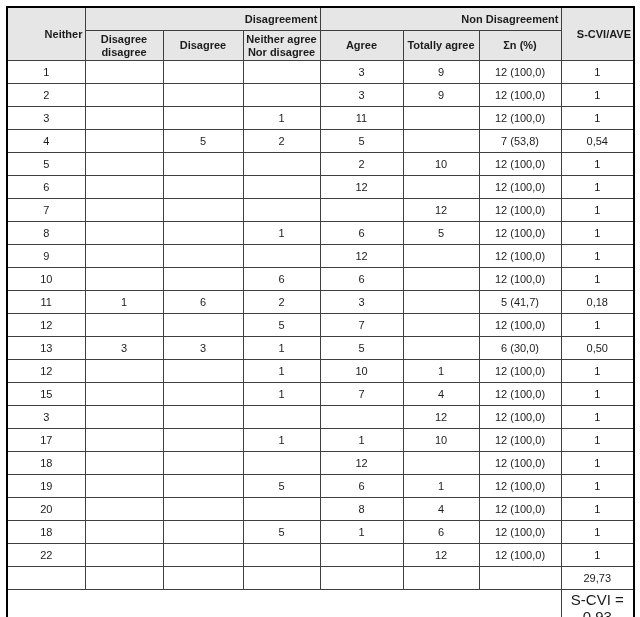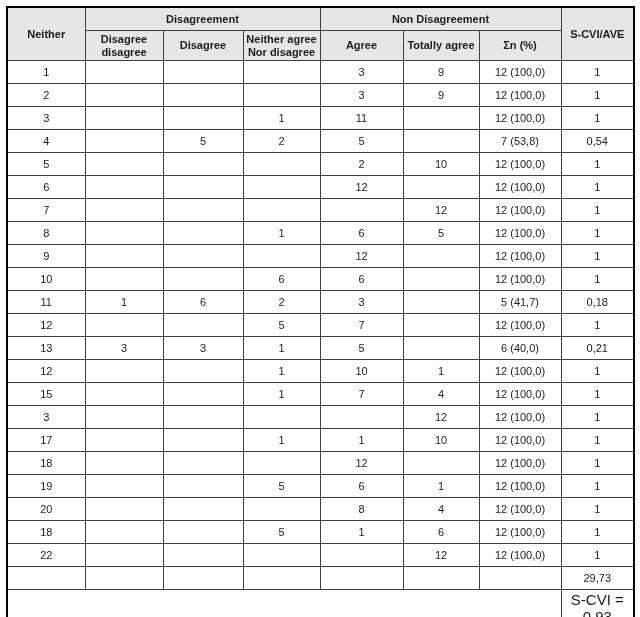--- a/index.html
+++ b/index.html
@@ -30,21 +30,21 @@
     padding: 1px 2px;
     color: #1c1c1c;
     font-size: 11px;
     overflow: hidden;
   }
   thead th {
     background: #e6e6e6;
     font-weight: bold;
     color: #161616;
   }
-  thead tr.group-row th { height: 20px; }
+  thead tr.group-row th { height: 20px; text-align: right; }
   thead tr.sub-row th { height: 27px; white-space: pre-line; line-height: 1.15; }
   tbody td, tfoot td { height: 20px; background: #ffffff; }
   tfoot td.scvi-total-cell { font-size: 15px; }
 </style>
 </head>
 <body>
 
 <div class="page">
   <table class="validity">
     <colgroup>
@@ -195,22 +195,22 @@
           <td>12 (100,0)</td>
           <td>1</td>
         </tr>
         <tr>
           <td>13</td>
           <td>3</td>
           <td>3</td>
           <td>1</td>
           <td>5</td>
           <td></td>
-          <td>6 (40,0)</td>
-          <td>0,21</td>
+          <td>6 (30,0)</td>
+          <td>0,50</td>
         </tr>
         <tr>
           <td>12</td>
           <td></td>
           <td></td>
           <td>1</td>
           <td>10</td>
           <td>1</td>
           <td>12 (100,0)</td>
           <td>1</td>

